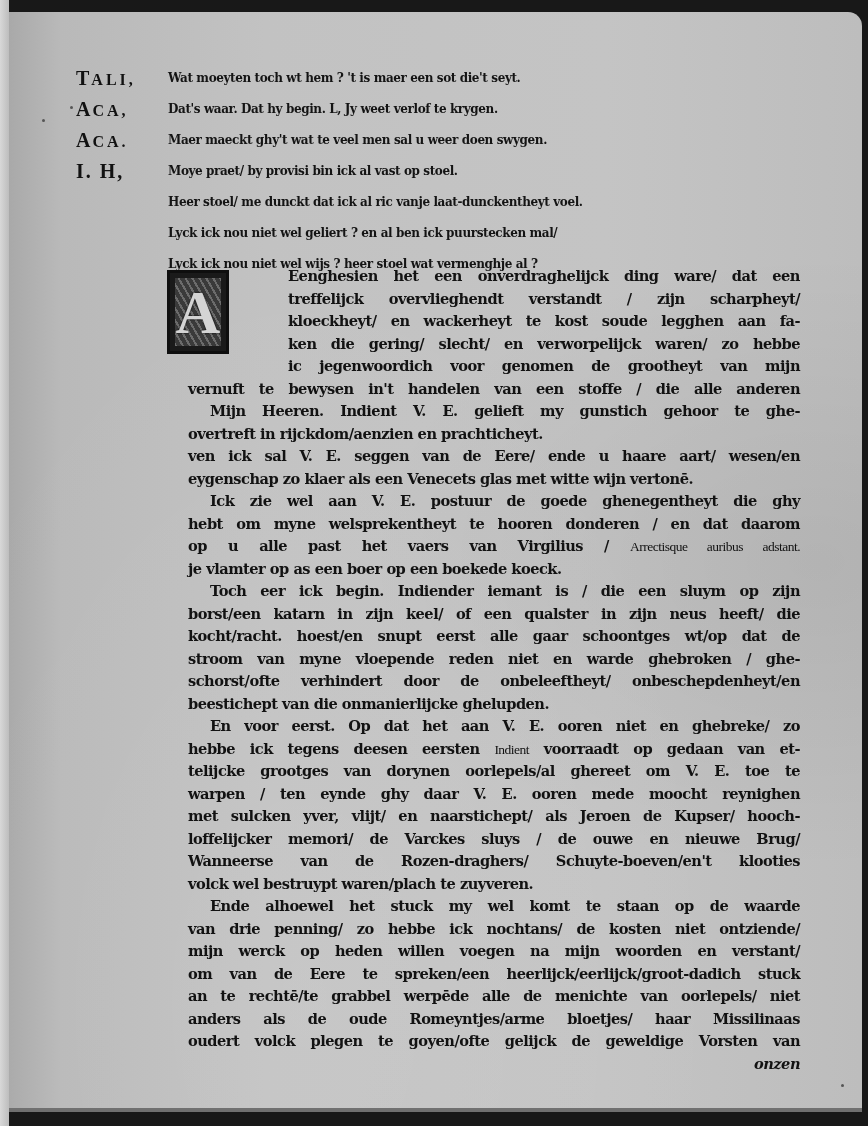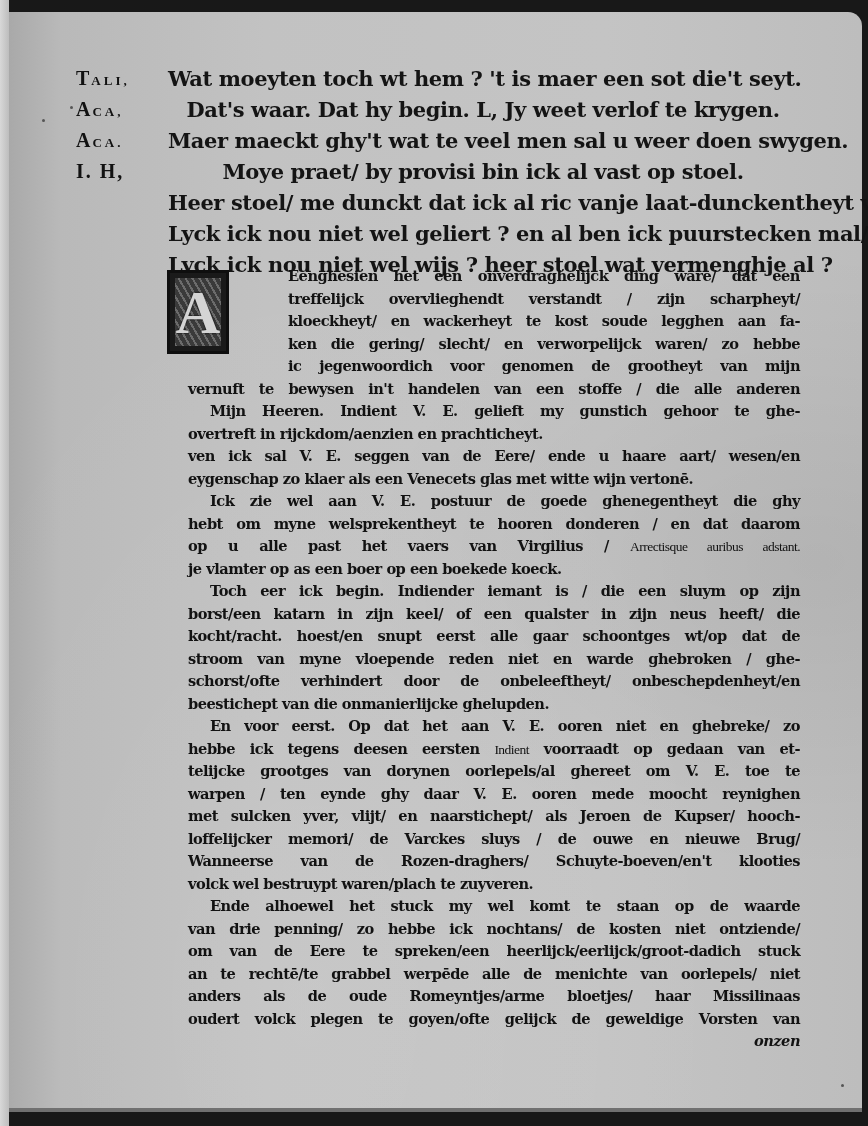--- a/index.html
+++ b/index.html
@@ -54,39 +54,38 @@
     .speaker {
       height: 31px;
       font-family: "Liberation Serif", serif;
       font-size: 20px;
       font-weight: bold;
       color: #111;
       letter-spacing: 2px;
       line-height: 31px;
     }
     .speaker small {
-      font-size: 13px;
+      font-size: 16px;
       letter-spacing: 3px;
     }
     .verse-col {
       position: absolute;
       left: 168px;
       top: 63px;
       width: 630px;
     }
     .verse {
       height: 31px;
       line-height: 31px;
       font-family: "DejaVu Serif", serif;
       font-weight: bold;
-      font-size: 21px;
+      font-size: 12px;
       color: #141414;
       white-space: nowrap;
       letter-spacing: -0.4px;
-      text-align: center;
     }
     .prose {
       position: absolute;
       left: 164px;
       top: 265px;
       width: 636px;
     }
     .prose-line {
       height: 22.5px;
       line-height: 22.5px;
@@ -221,19 +220,20 @@
     <div class="prose-line indent">En voor eerst. Op dat het aan V. E. ooren niet en ghebreke/ zo</div>
     <div class="prose-line"><span>hebbe ick tegens deesen eersten </span><span class="roman">Indient</span><span> voorraadt op gedaan van et-</span></div>
     <div class="prose-line">telijcke grootges van dorynen oorlepels/al ghereet om V. E. toe te</div>
     <div class="prose-line">warpen / ten eynde ghy daar V. E. ooren mede moocht reynighen</div>
     <div class="prose-line">met sulcken yver, vlijt/ en naarstichept/ als Jeroen de Kupser/ hooch-</div>
     <div class="prose-line">loffelijcker memori/ de Varckes sluys / de ouwe en nieuwe Brug/</div>
     <div class="prose-line">Wanneerse van de Rozen-draghers/ Schuyte-boeven/en't klooties</div>
     <div class="prose-line last">volck wel bestruypt waren/plach te zuyveren.</div>
     <div class="prose-line indent">Ende alhoewel het stuck my wel komt te staan op de waarde</div>
     <div class="prose-line">van drie penning/ zo hebbe ick nochtans/ de kosten niet ontziende/</div>
+    <div class="prose-line">mijn werck op heden willen voegen na mijn woorden en verstant/</div>
     <div class="prose-line">om van de Eere te spreken/een heerlijck/eerlijck/groot-dadich stuck</div>
     <div class="prose-line">an te rechtē/te grabbel werpēde alle de menichte van oorlepels/ niet</div>
     <div class="prose-line">anders als de oude Romeyntjes/arme bloetjes/ haar Missilinaas</div>
     <div class="prose-line">oudert volck plegen te goyen/ofte gelijck de geweldige Vorsten van</div>
     <div class="prose-line right">onzen</div>
   </div>
 </div>
 
 </body></html>

